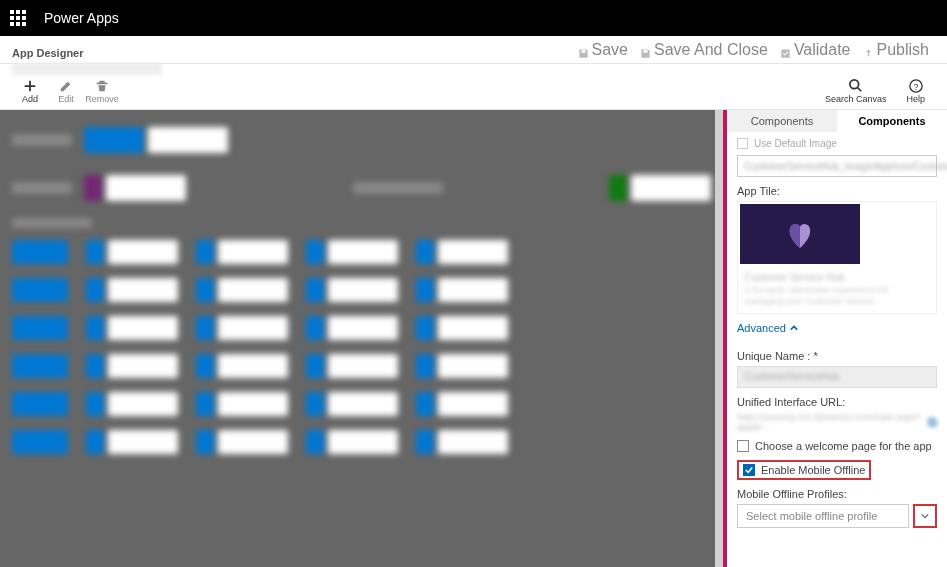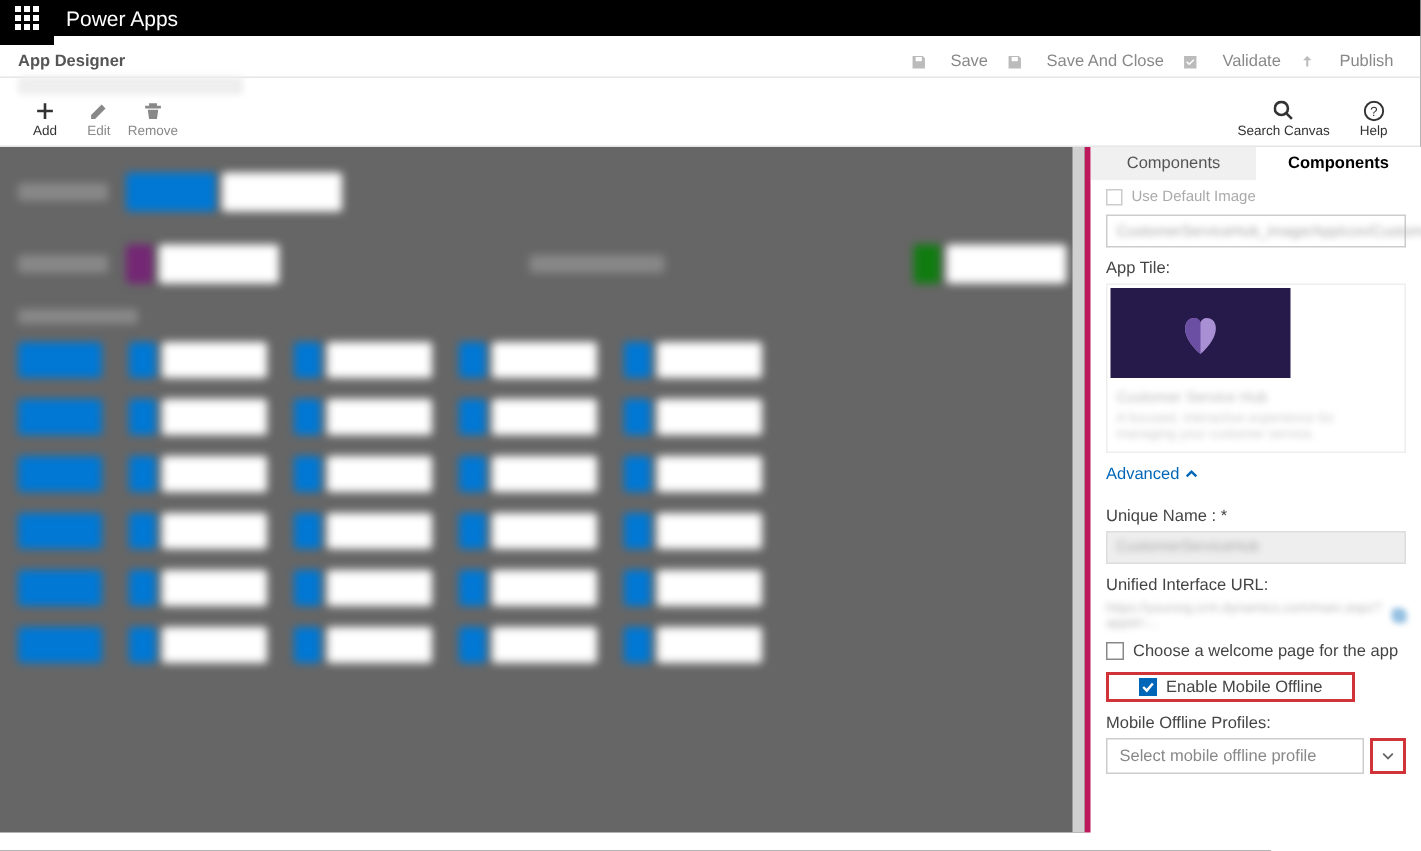--- a/index.html
+++ b/index.html
@@ -1,28 +1,28 @@
 <!DOCTYPE html>
 <html><head>
 <meta charset="utf-8">
 <style>
 * { box-sizing: border-box; margin: 0; padding: 0; font-family: "Segoe UI", Arial, sans-serif; }
 body { width: 947px; height: 567px; overflow: hidden; background: #fff; font-size: 12px; color: #333; }
 
 
-.top-header { background: #000; color: #fff; height: 24px; display: flex; align-items: center; }
+.top-header { background: #000; color: #fff; height: 36px; display: flex; align-items: center; }
 .waffle { width: 36px; height: 36px; display: flex; align-items: center; justify-content: center; background: #000; cursor: pointer; }
 .waffle svg { width: 16px; height: 16px; fill: #fff; }
 .brand { padding-left: 8px; font-size: 14px; }
 
 
 .sub-header { height: 28px; display: flex; align-items: flex-end; padding: 0 12px; border-bottom: 1px solid #e5e5e5; }
 .sub-header .crumb { font-size: 11px; color: #555; padding-bottom: 4px; font-weight: bold; }
 .sub-header .spacer { flex: 1; }
-.sub-header .action { color: #888; font-size: 11px; padding: 4px 6px; display: flex; align-items: flex-end; gap: 16px; cursor: pointer; }
+.sub-header .action { color: #888; font-size: 16px; padding: 4px 6px; display: flex; align-items: flex-end; gap: 3px; cursor: pointer; }
 .sub-header .action svg { width: 11px; height: 11px; fill: #bbb; }
 
 
 .title-row { height: 10px; padding: 0 12px; display: flex; align-items: center; }
 .title-blur { width: 150px; height: 12px; background: #eee; border-radius: 2px; filter: blur(2px); }
 
 
 .toolbar { height: 36px; display: flex; align-items: center; padding: 0 12px; border-bottom: 1px solid #e5e5e5; }
 .tbtn { width: 36px; display: flex; flex-direction: column; align-items: center; gap: 1px; color: #888; font-size: 9px; cursor: pointer; }
 .tbtn svg { width: 14px; height: 14px; fill: #888; }
@@ -70,21 +70,21 @@
 .tile-cap { font-size: 10px; color: #bbb; filter: blur(2px); padding: 2px 4px; }
 .tile-desc { font-size: 9px; color: #ccc; filter: blur(2px); padding: 0 4px 4px; line-height: 1.2; }
 .adv { color: #0067b8; font-size: 11px; cursor: pointer; display: flex; align-items: center; gap: 4px; margin-bottom: 16px; }
 .adv svg { width: 8px; height: 8px; fill: #0067b8; }
 .ro-input { background: #eee; height: 22px; border: 1px solid #ddd; margin-bottom: 8px; padding: 0 6px; display: flex; align-items: center; }
 .ro-input .blurtxt { filter: blur(2px); color: #aaa; font-size: 10px; }
 .url-text { font-size: 9px; color: #bbb; filter: blur(2px); word-break: break-all; display: flex; align-items: center; gap: 4px; margin-bottom: 8px; }
 .url-text svg { width: 10px; height: 10px; fill: #0067b8; flex-shrink: 0; }
 .chk-line { display: flex; align-items: center; gap: 6px; font-size: 11px; color: #444; margin-bottom: 8px; }
 .chk-line .box { width: 12px; height: 12px; border: 1px solid #888; display: inline-flex; align-items: center; justify-content: center; cursor: pointer; }
-.red-highlight { border: 2px solid #d13438; padding: 2px 20px; display: inline-flex; align-items: center; gap: 6px; margin-bottom: 8px; }
+.red-highlight { border: 2px solid #d13438; padding: 2px 4px; display: inline-flex; align-items: center; gap: 6px; margin-bottom: 8px; }
 .red-highlight .box { width: 12px; height: 12px; border: 1px solid #888; background: #0067b8; border-color: #0067b8; display: inline-flex; align-items: center; justify-content: center; cursor: pointer; }
 .red-highlight .box svg { width: 8px; height: 8px; fill: #fff; }
 .profile-row { display: flex; gap: 4px; }
 .profile-select { flex: 1; border: 1px solid #ccc; height: 24px; display: flex; align-items: center; padding: 0 8px; font-size: 11px; color: #888; cursor: pointer; }
 .profile-dd { width: 24px; height: 24px; border: 2px solid #d13438; display: flex; align-items: center; justify-content: center; cursor: pointer; }
 .profile-dd svg { width: 8px; height: 8px; fill: #666; }
 </style>
 </head>
 <body>
 

